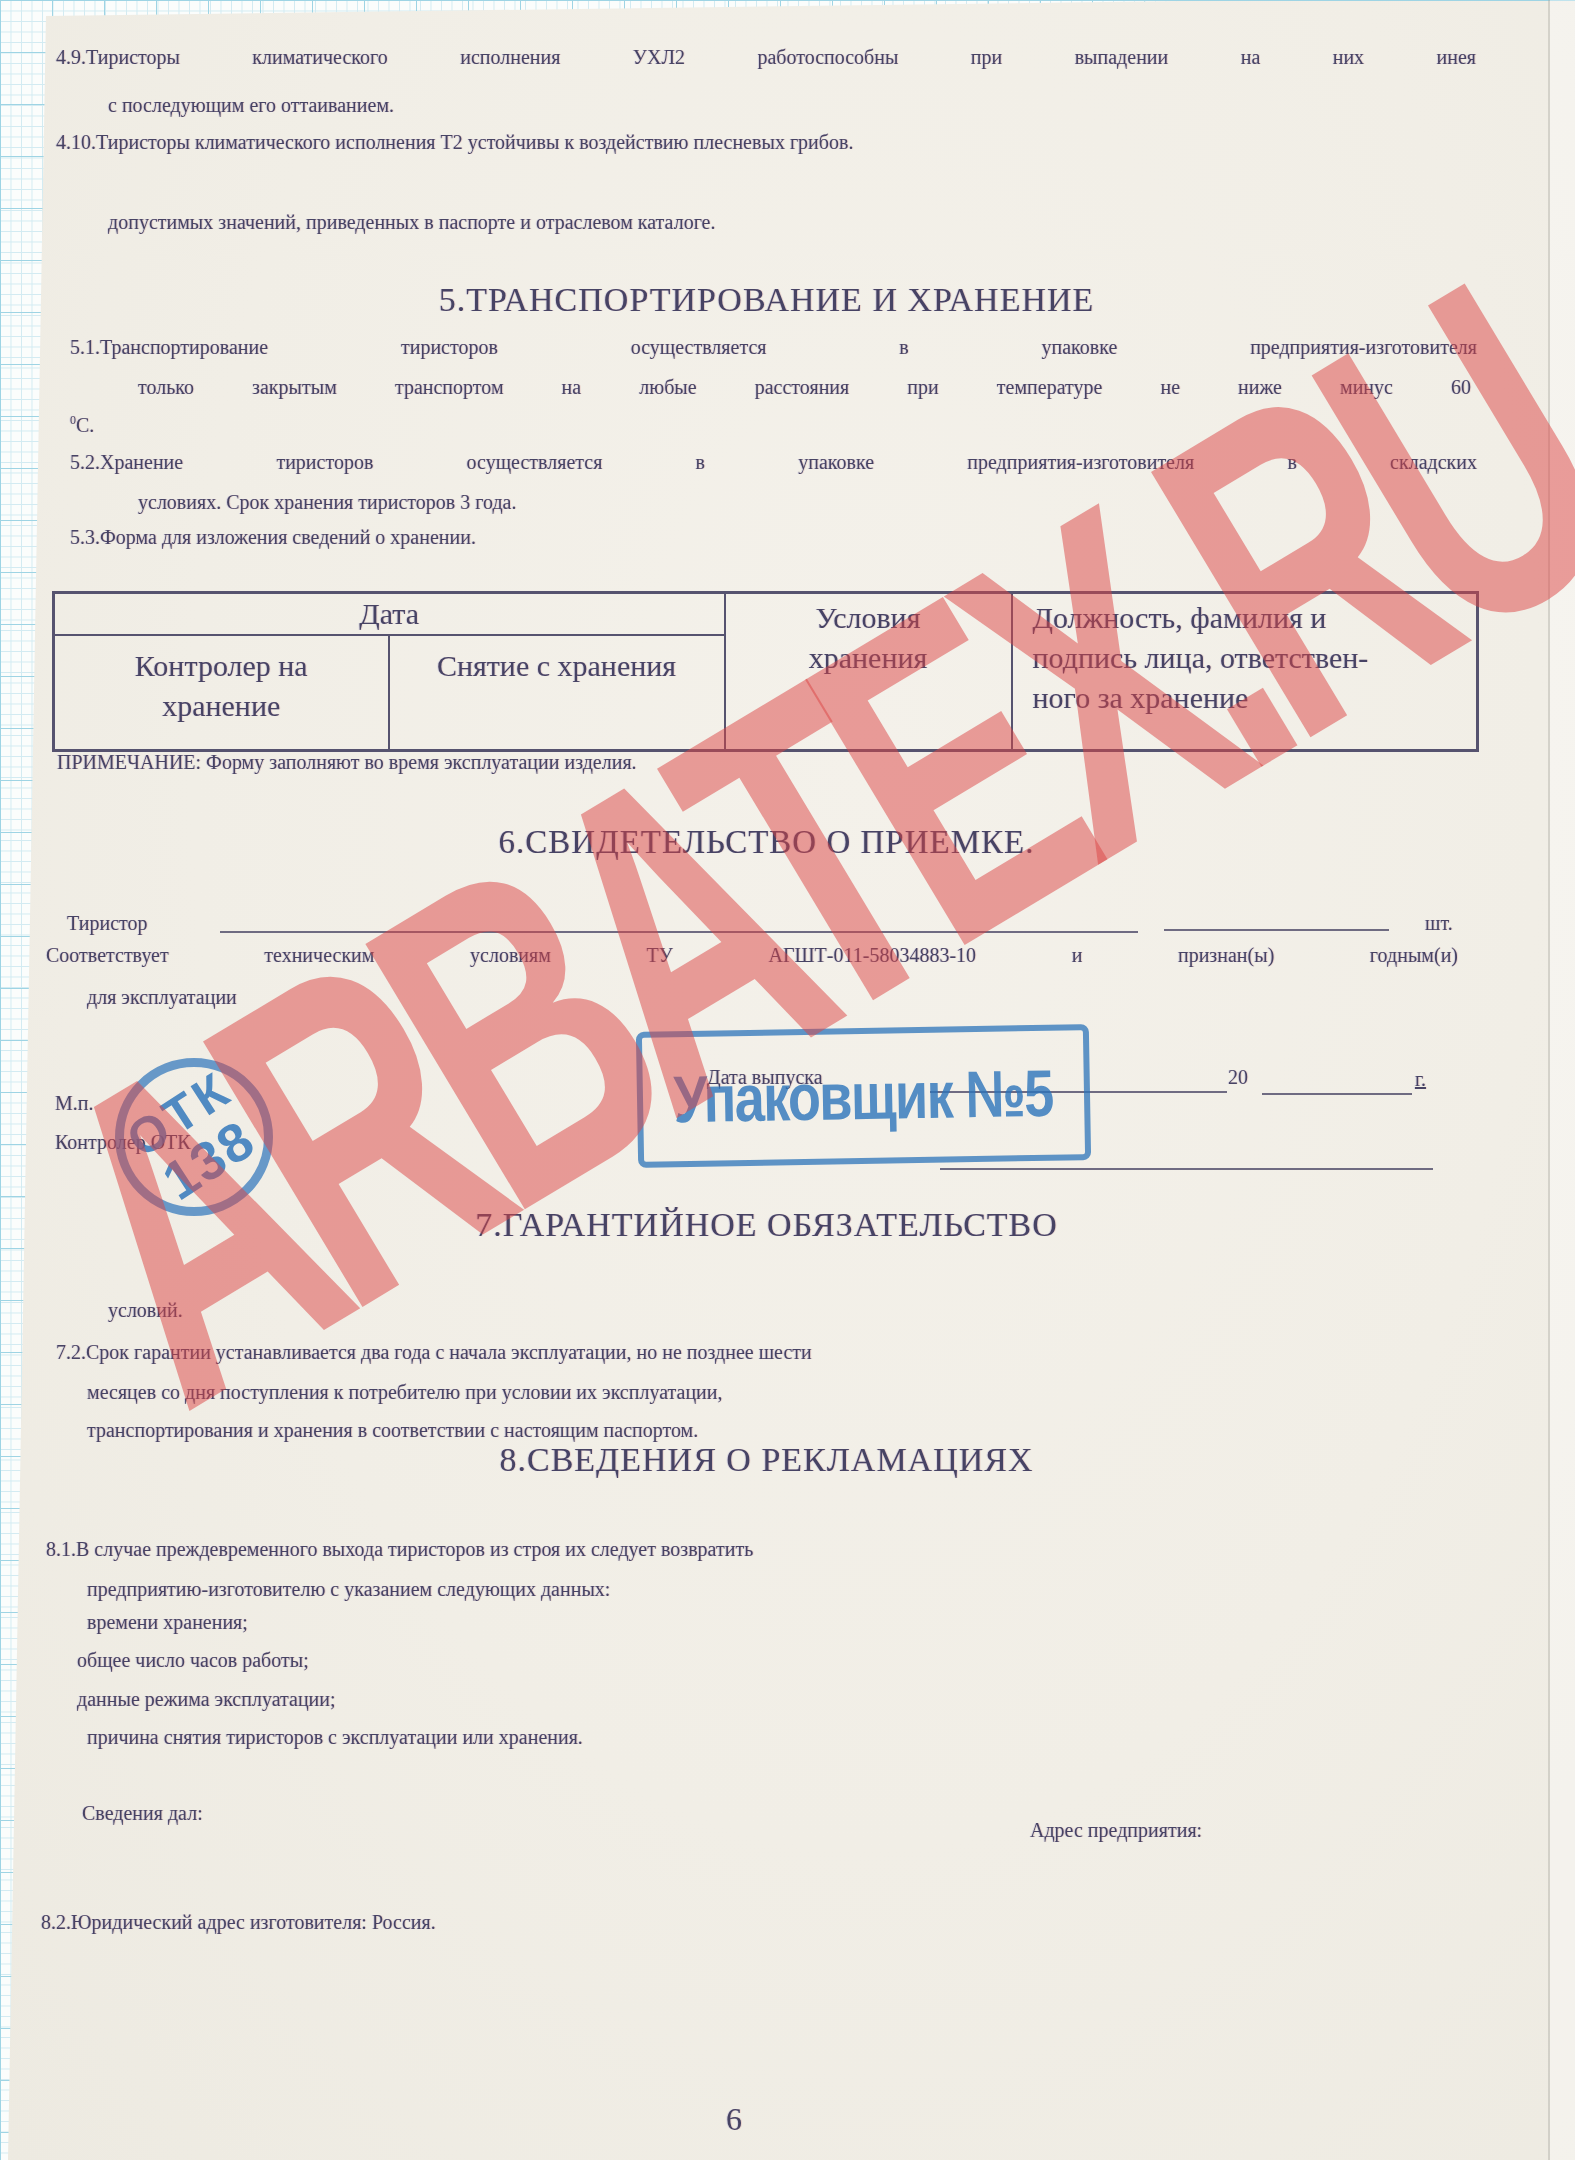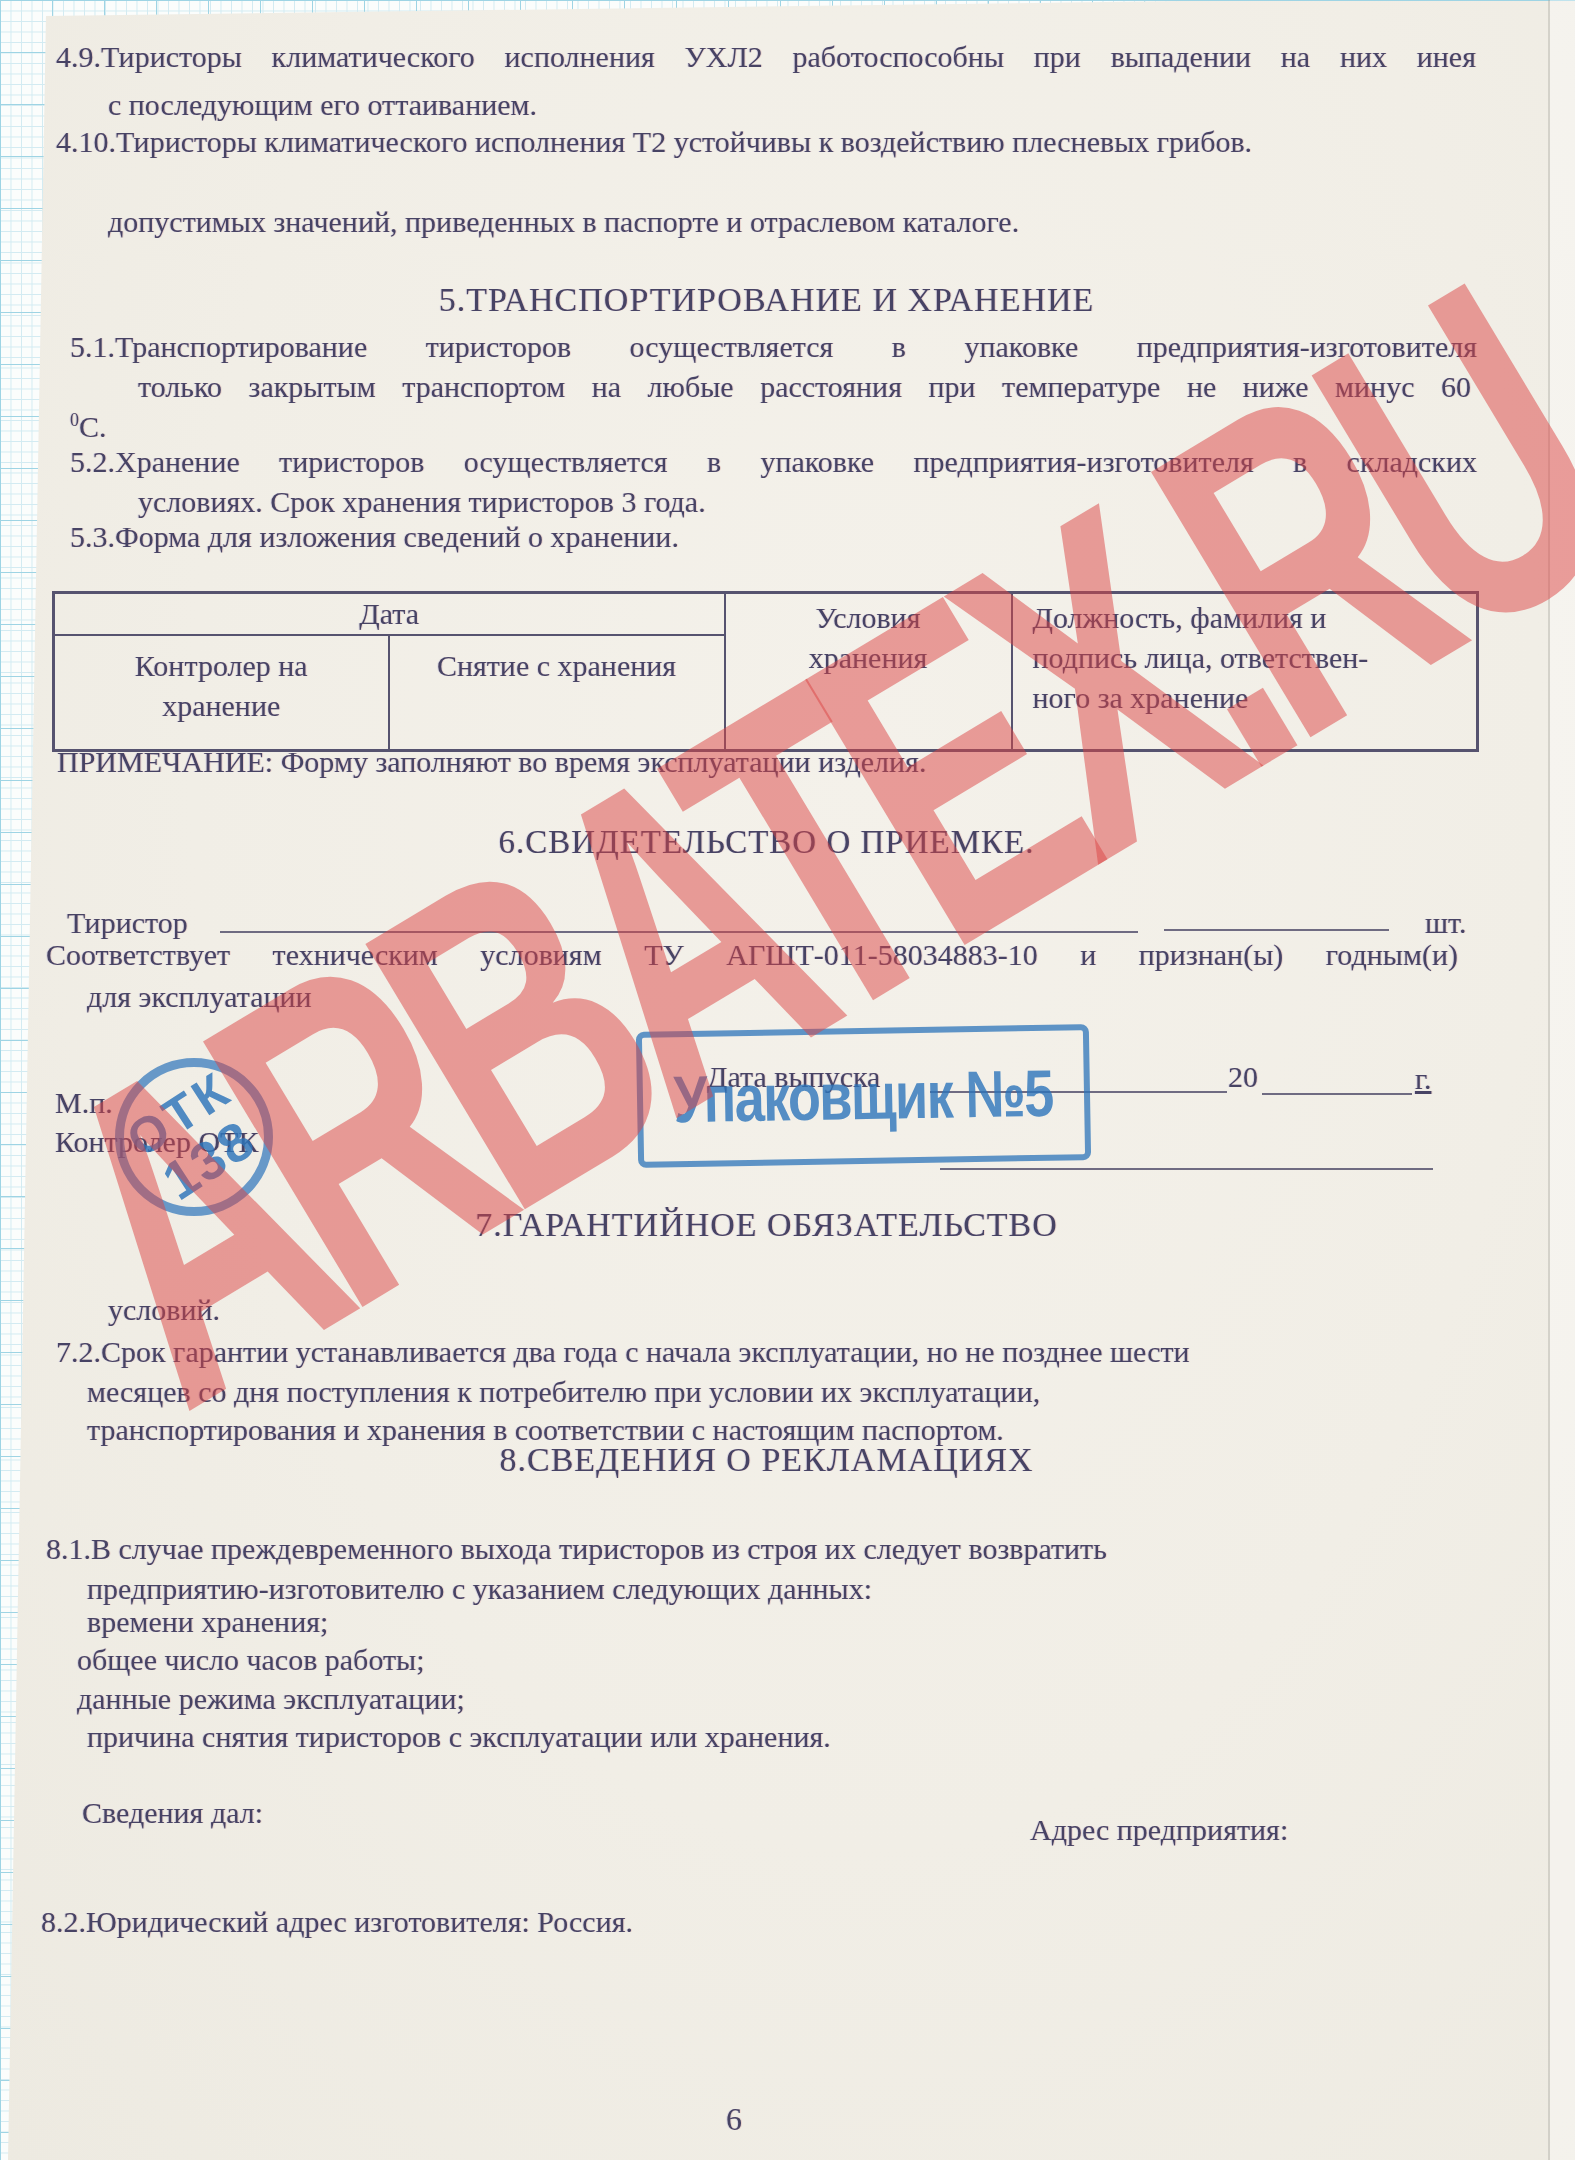--- a/index.html
+++ b/index.html
@@ -24,21 +24,21 @@
     position:absolute;left:0;top:0;width:1575px;height:2160px;
     background:radial-gradient(ellipse at 55% 35%, #f4f1ea 0%, #f1eee6 55%, #edeae1 100%);
     clip-path:polygon(46px 16px, 1180px 1px, 1575px 1px, 1575px 2160px, 8px 2160px);
     filter:drop-shadow(-4px 0 4px rgba(90,90,80,0.45));
   }
   .crease{position:absolute;top:0;left:1548px;width:2px;height:2160px;background:rgba(165,165,158,.38);}
   .edge-light{position:absolute;top:0;left:1550px;width:25px;height:2160px;background:rgba(255,255,255,.35);}
 
   .content{position:absolute;left:0;top:0;width:1575px;height:2160px;}
   .ln{
-    position:absolute;font-size:30px;line-height:34px;color:#474364;white-space:nowrap;
+    position:absolute;font-size:20px;line-height:34px;color:#474364;white-space:nowrap;
     text-shadow:1px 0 0 rgba(190,80,80,.16), -1px 0 0 rgba(80,80,190,.16);
   }
   .just{white-space:normal;text-align:justify;text-align-last:justify;}
   .title{font-size:34px;letter-spacing:1px;text-align:center;white-space:nowrap;}
   .center-block{left:56px;width:1421px;}
 
   
   .stor-table{
     position:absolute;left:52px;top:591px;width:1424px;
     border-collapse:collapse;table-layout:fixed;

